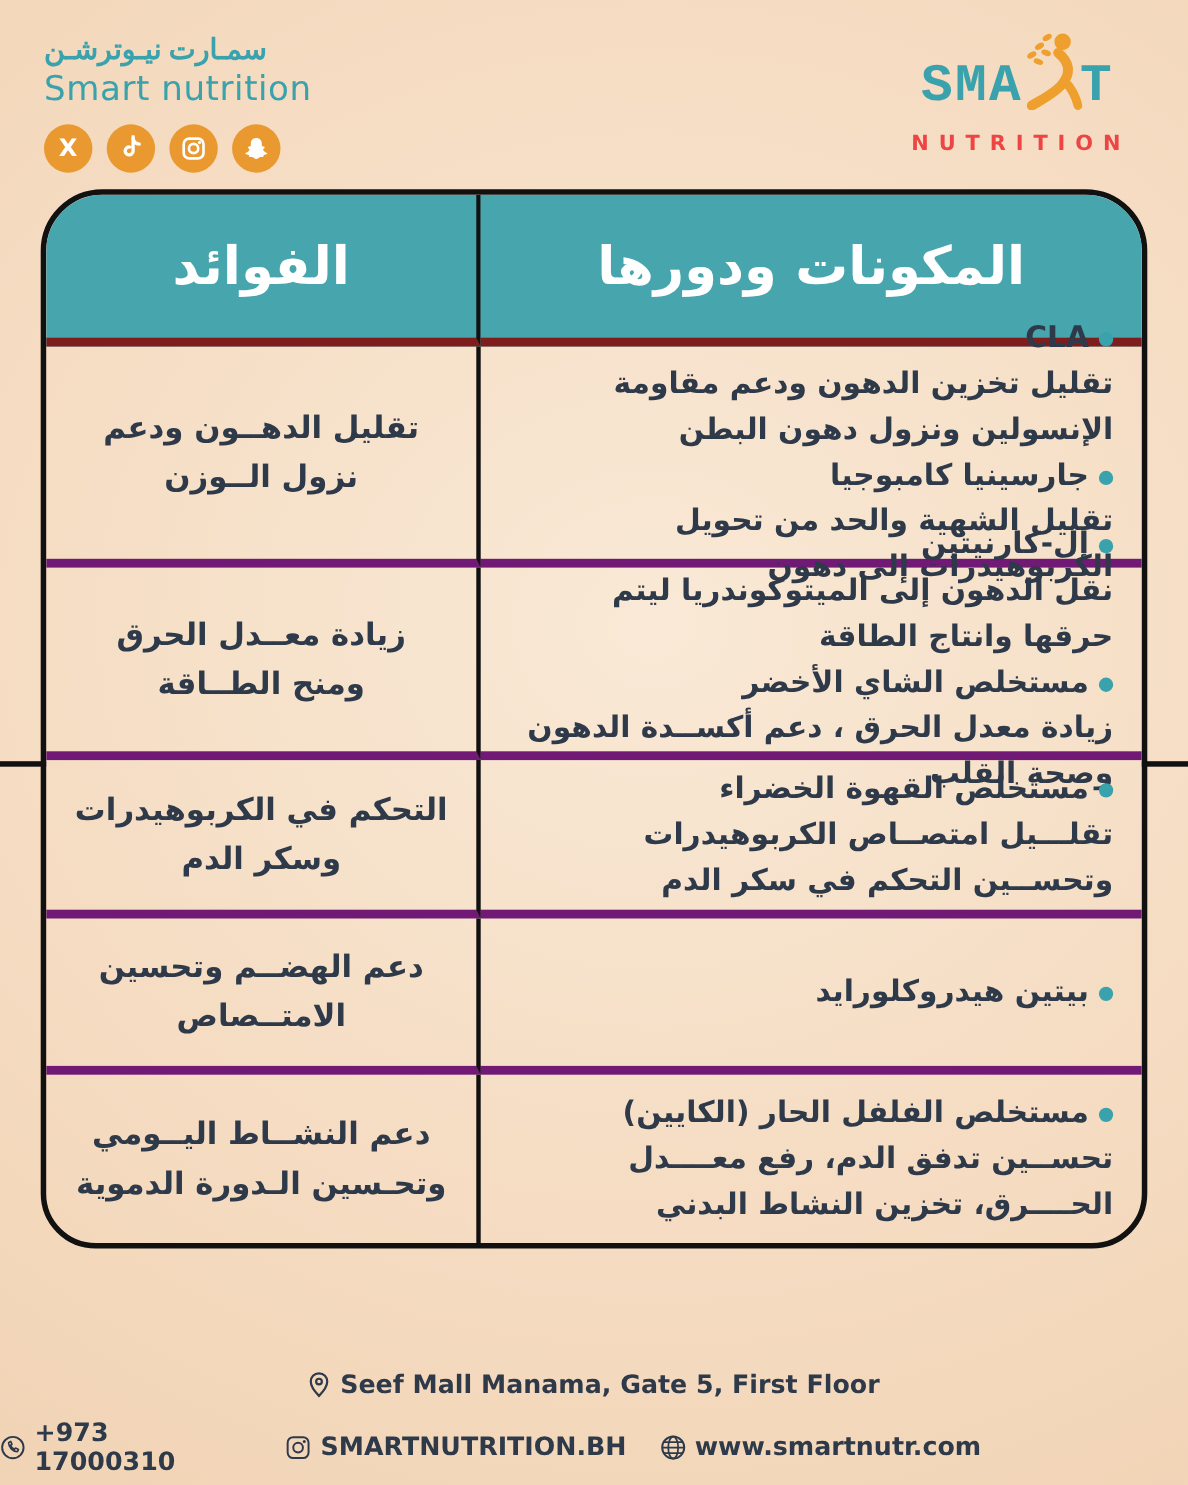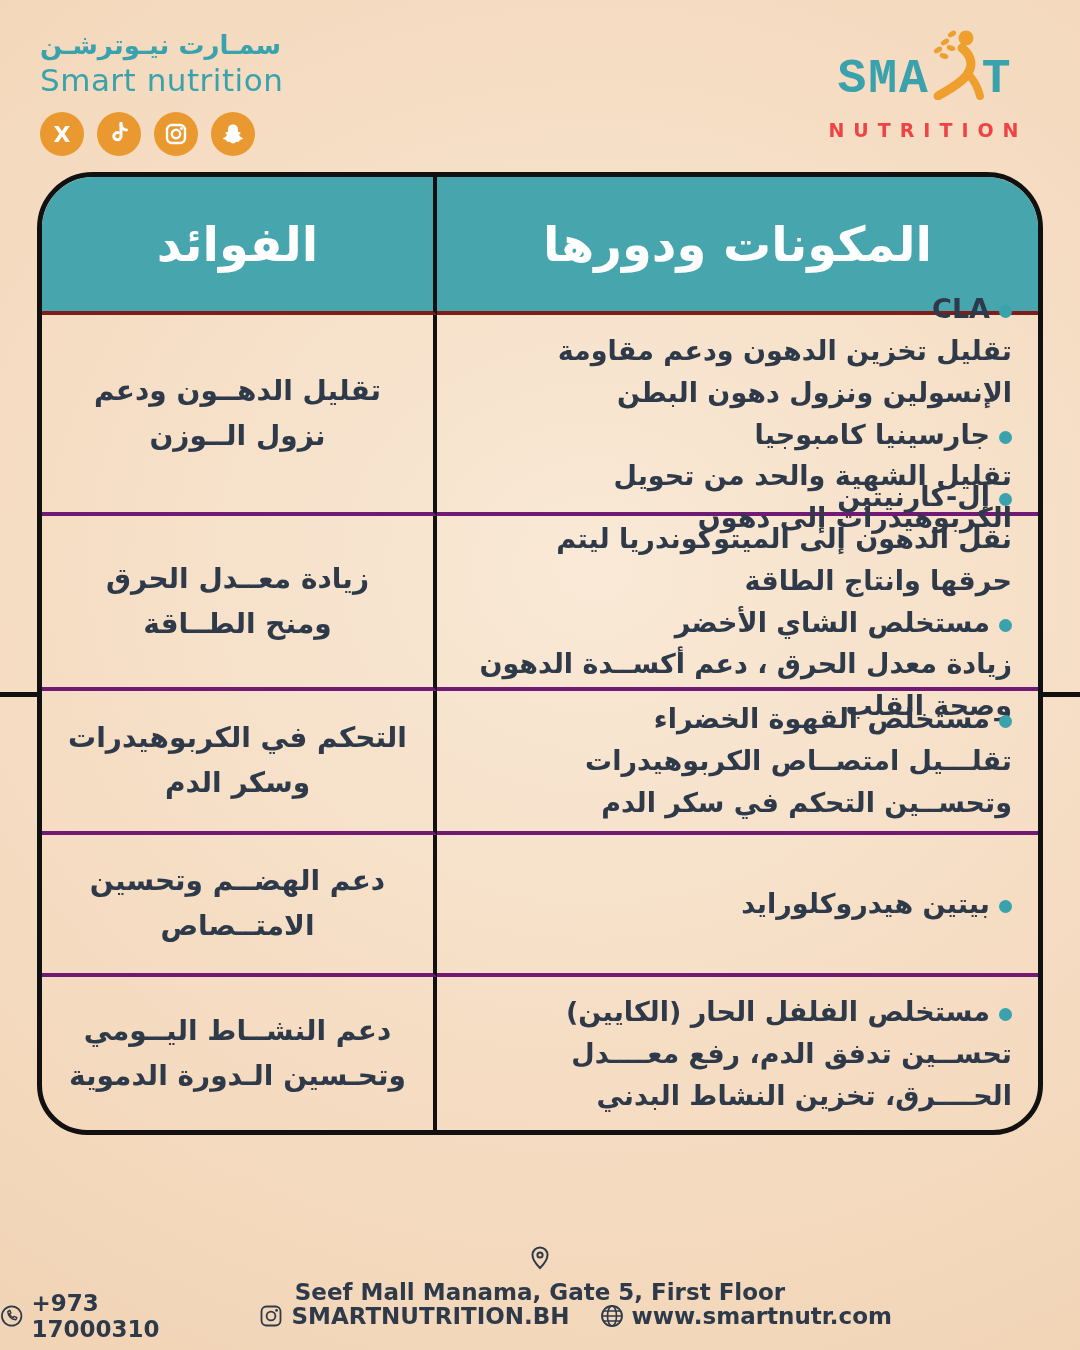--- a/index.html
+++ b/index.html
@@ -6,21 +6,21 @@
   body{
     width:1080px;height:1350px;position:relative;overflow:hidden;
     font-family:"DejaVu Sans",sans-serif;
     background:radial-gradient(120% 85% at 55% 42%, #f9e9d6 0%, #f5dcc2 48%, #efcfae 100%);
     color:#2e3a49;
   }
   .abs{position:absolute;}
 
   
   .brand-left{left:40px;top:30px;}
-  .brand-ar{color:#3aa2ac;font-weight:bold;font-size:26px;direction:rtl;text-align:left;}
+  .brand-ar{color:#3aa2ac;font-weight:bold;font-size:26px;direction:rtl;text-align:left;font-family:Liberation Serif, serif;}
   .brand-en{color:#3aa2ac;font-weight:normal;font-size:31px;margin-top:2px;letter-spacing:.5px;}
   .social-row{display:flex;gap:13px;margin-top:14px;}
   .social{width:44px;height:44px;border-radius:50%;background:#e9992f;display:flex;align-items:center;justify-content:center;color:#fff;font-weight:bold;font-size:22px;}
   .social svg{display:block;}
 
   
   .logo{right:40px;top:26px;width:230px;text-align:center;}
   .logo-row{display:flex;align-items:flex-end;justify-content:center;font-family:Liberation Mono, monospace;}
   .logo-txt{color:#3aa2ac;font-weight:bold;font-size:48px;line-height:1;letter-spacing:2px;}
   .logo-runner{margin:0 -2px -2px -2px;}
@@ -29,38 +29,38 @@
   
   .tbl{
     left:37px;top:172px;width:1006px;height:963px;box-sizing:border-box;
     border:5px solid #111;border-radius:56px 56px 50px 50px;overflow:hidden;
     display:grid;direction:ltr;
     grid-template-columns:395px 1fr;
     grid-template-rows:138px 201px 175px 144px 142px 1fr;
   }
   .cell{box-sizing:border-box;}
   .hcell{background:#47a5ae;display:flex;align-items:center;justify-content:center;
-    color:#fff;font-weight:bold;font-size:48px;border-bottom:4px solid #7f1d1d;}
+    color:#fff;font-weight:bold;font-size:48px;border-bottom:8px solid #7f1d1d;}
   .bcol{border-right:4px solid #111;}
-  .rowline{border-bottom:4px solid #701a75;}
+  .rowline{border-bottom:8px solid #701a75;}
   .benefit{display:flex;align-items:center;justify-content:center;direction:rtl;
     text-align:center;font-weight:bold;font-size:28px;padding:0 26px;line-height:1.6;}
   .comp{direction:rtl;display:flex;flex-direction:column;justify-content:center;
     padding:14px 26px 14px 34px;font-weight:bold;font-size:27px;line-height:1.55;}
   .dot{display:inline-block;width:13px;height:13px;border-radius:50%;background:#3aa2ac;margin-inline-end:9px;}
   .iname{white-space:nowrap;}
 
   
   .ext-line{top:692px;height:5px;background:#111;}
   .ext-left{left:0;width:42px;}
   .ext-right{left:1038px;width:42px;}
 
   
   .addr{left:0;top:1246px;width:1080px;display:flex;align-items:center;justify-content:center;gap:9px;
-    font-weight:bold;font-size:23px;flex-direction:column;}
+    font-weight:bold;font-size:23px;}
   .contacts{left:0;top:1290px;width:892px;display:flex;align-items:center;justify-content:space-between;gap:30px;
     font-weight:bold;font-size:23px;}
   .citem{display:flex;align-items:center;gap:8px;}
   .ic{display:block;}
 </style>
 </head>
 <body>
 
 <div class="abs brand-left">
   <div class="brand-ar">سمـارت نيـوترشـن</div>

